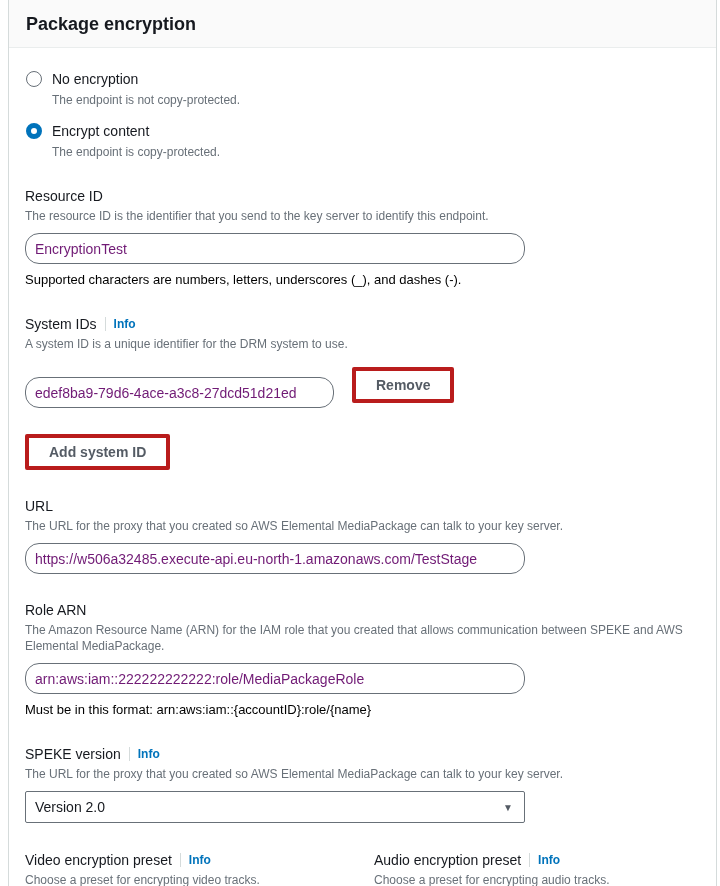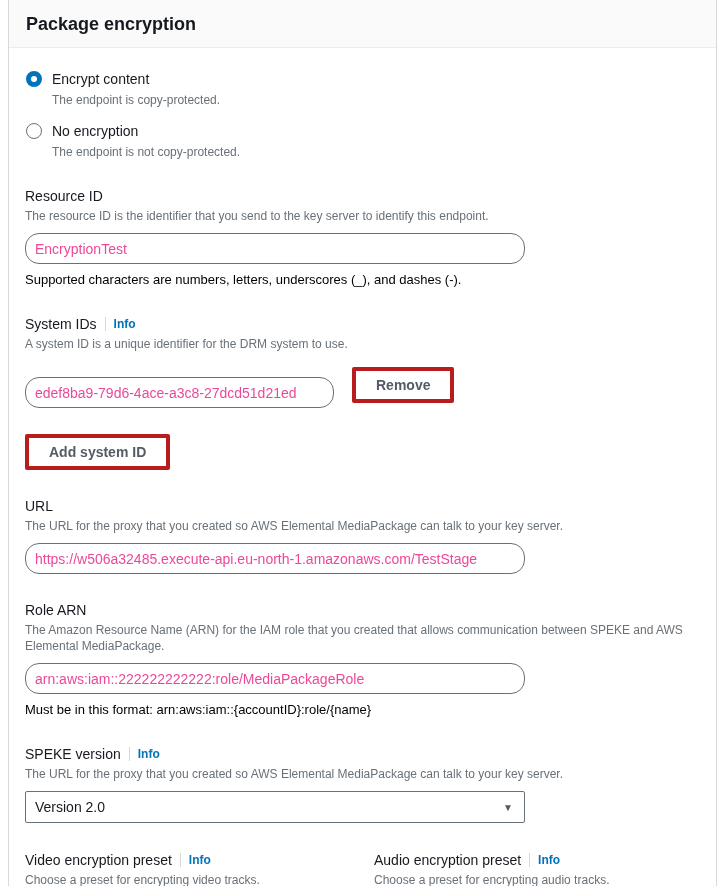--- a/index.html
+++ b/index.html
@@ -58,21 +58,21 @@
   .text-input {
     display: block;
     width: 500px; height: 31px;
     margin-top: 9px;
     border: 1px solid #687078;
     border-radius: 14px;
     background: #fff;
     padding: 4px 9px;
     font-family: inherit;
     font-size: 14px;
-    color: #ec4899;
+    color: #701a75;
   }
   .system-row { display: flex; align-items: center; margin-top: 9px; }
   .system-row .text-input { width: 309px; margin-top: 16px; }
   .btn {
     background: #fff;
     border: 4px solid #b91c1c;
     border-radius: 2px;
     color: #545b64;
     font-family: inherit;
     font-size: 14px;
@@ -118,31 +118,31 @@
 <div class="panel">
 
   <div class="panel-header">
     <div class="panel-title">Package encryption</div>
   </div>
 
   <div class="panel-body">
 
     <div>
       <div class="radio-option">
+        <span class="radio-circle"></span>
+        <div>
+          <div class="radio-label">No encryption</div>
+          <div class="radio-desc">The endpoint is not copy-protected.</div>
+        </div>
+      </div>
+      <div class="radio-option">
         <span class="radio-circle selected"></span>
         <div>
           <div class="radio-label">Encrypt content</div>
           <div class="radio-desc">The endpoint is copy-protected.</div>
-        </div>
-      </div>
-      <div class="radio-option">
-        <span class="radio-circle"></span>
-        <div>
-          <div class="radio-label">No encryption</div>
-          <div class="radio-desc">The endpoint is not copy-protected.</div>
         </div>
       </div>
     </div>
 
     <div class="field">
       <div class="field-label">Resource ID</div>
       <div class="field-desc">The resource ID is the identifier that you send to the key server to identify this endpoint.</div>
       <input class="text-input" type="text" value="EncryptionTest" style="">
       <div class="field-hint">Supported characters are numbers, letters, underscores (_), and dashes (-).</div>
     </div>

